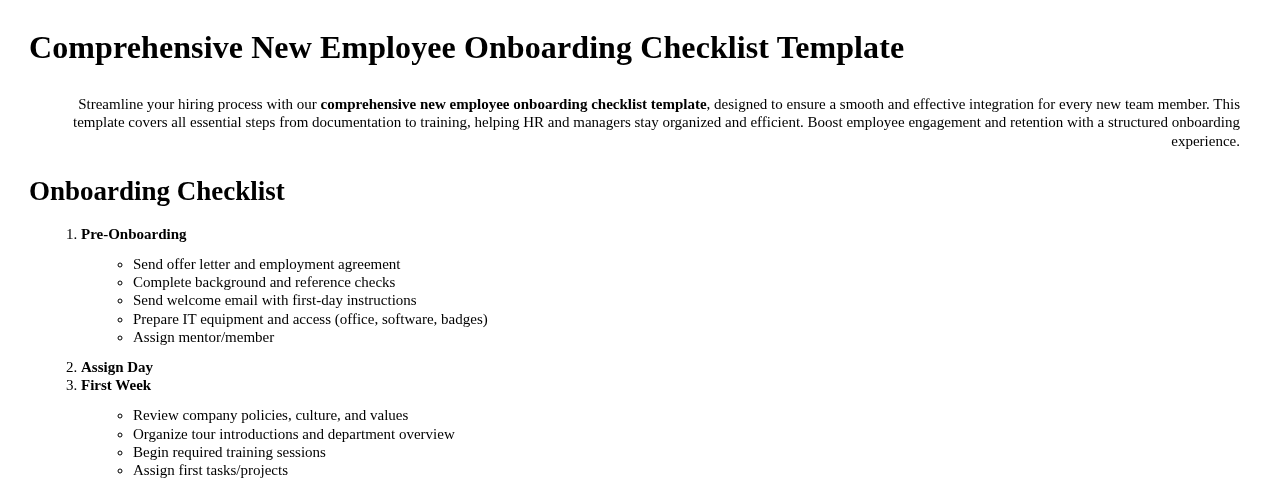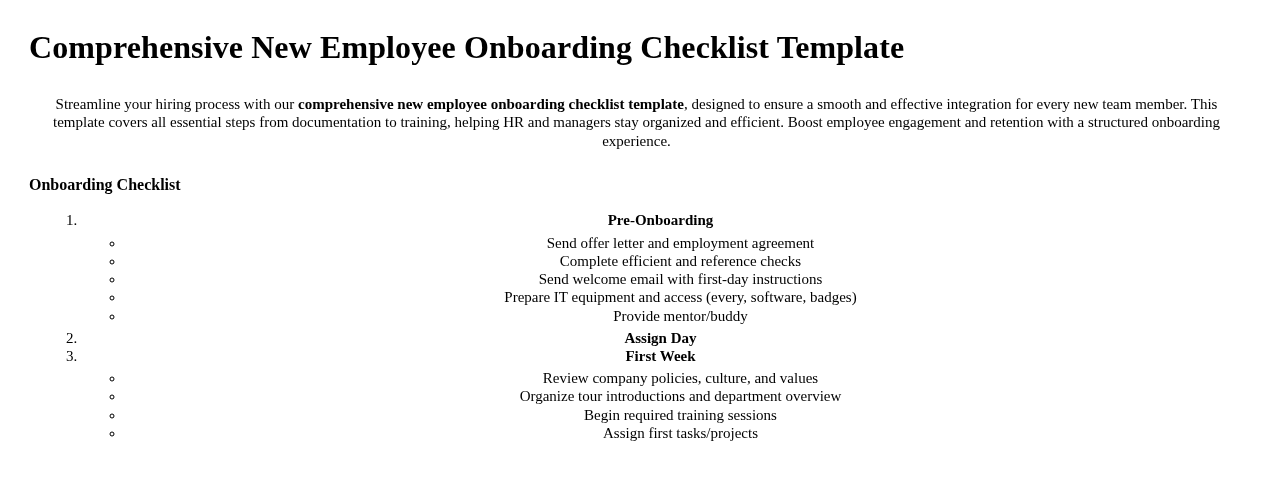--- a/index.html
+++ b/index.html
@@ -25,47 +25,46 @@
     font-weight: bold;
     line-height: 1.15;
     margin: 9px 0 0 0;
     letter-spacing: 0.1px;
   }
   p.intro {
     font-size: 15px;
     line-height: 18.5px;
     margin: 29px 0 0 4px;
     max-width: 1212px;
-    text-align: center;
+    text-align: right;
   }
   p.intro b { font-weight: bold; }
   h2.section-title {
-    font-size: 16px;
+    font-size: 27px;
     font-weight: bold;
     margin: 25px 0 0 0;
     line-height: 1.2;
   }
   ol.checklist {
     margin: 17px 0 0 0;
     padding-left: 52px;
     font-size: 15px;
     line-height: 18.2px;
     list-style-type: decimal;
   }
   ol.checklist > li {
     margin: 0;
     padding: 0;
-    text-align: center;
   }
   ol.checklist > li > .phase-label {
     font-weight: bold;
   }
   ul.subtasks {
     list-style-type: circle;
-    margin: 4px;
+    margin: 12px;
     padding-left: 40px;
   }
   ul.subtasks > li {
     margin: 0;
     padding: 0;
     font-weight: normal;
   }
 </style>
 </head>
 <body>
@@ -74,24 +73,24 @@
 
   <h1 class="doc-title">Comprehensive New Employee Onboarding Checklist Template</h1>
 
   <p class="intro"><span>Streamline your hiring process with our </span><b>comprehensive new employee onboarding checklist template</b><span>, designed to ensure a smooth and effective integration for every new team member. This template covers all essential steps from documentation to training, helping HR and managers stay organized and efficient. Boost employee engagement and retention with a structured onboarding experience.</span></p>
 
   <h2 class="section-title">Onboarding Checklist</h2>
 
   <ol class="checklist" id="checklist-root">
       <li class="phase"><span class="phase-label">Pre-Onboarding</span><ul class="subtasks">
           <li>Send offer letter and employment agreement</li>
-          <li>Complete efficient and reference checks</li>
+          <li>Complete background and reference checks</li>
           <li>Send welcome email with first-day instructions</li>
-          <li>Prepare IT equipment and access (every, software, badges)</li>
-          <li>Provide mentor/buddy</li>
+          <li>Prepare IT equipment and access (office, software, badges)</li>
+          <li>Assign mentor/member</li>
         </ul></li>
       <li class="phase"><span class="phase-label">Assign Day</span></li>
       <li class="phase"><span class="phase-label">First Week</span><ul class="subtasks">
           <li>Review company policies, culture, and values</li>
           <li>Organize tour introductions and department overview</li>
           <li>Begin required training sessions</li>
           <li>Assign first tasks/projects</li>
         </ul></li>
     </ol>
 

